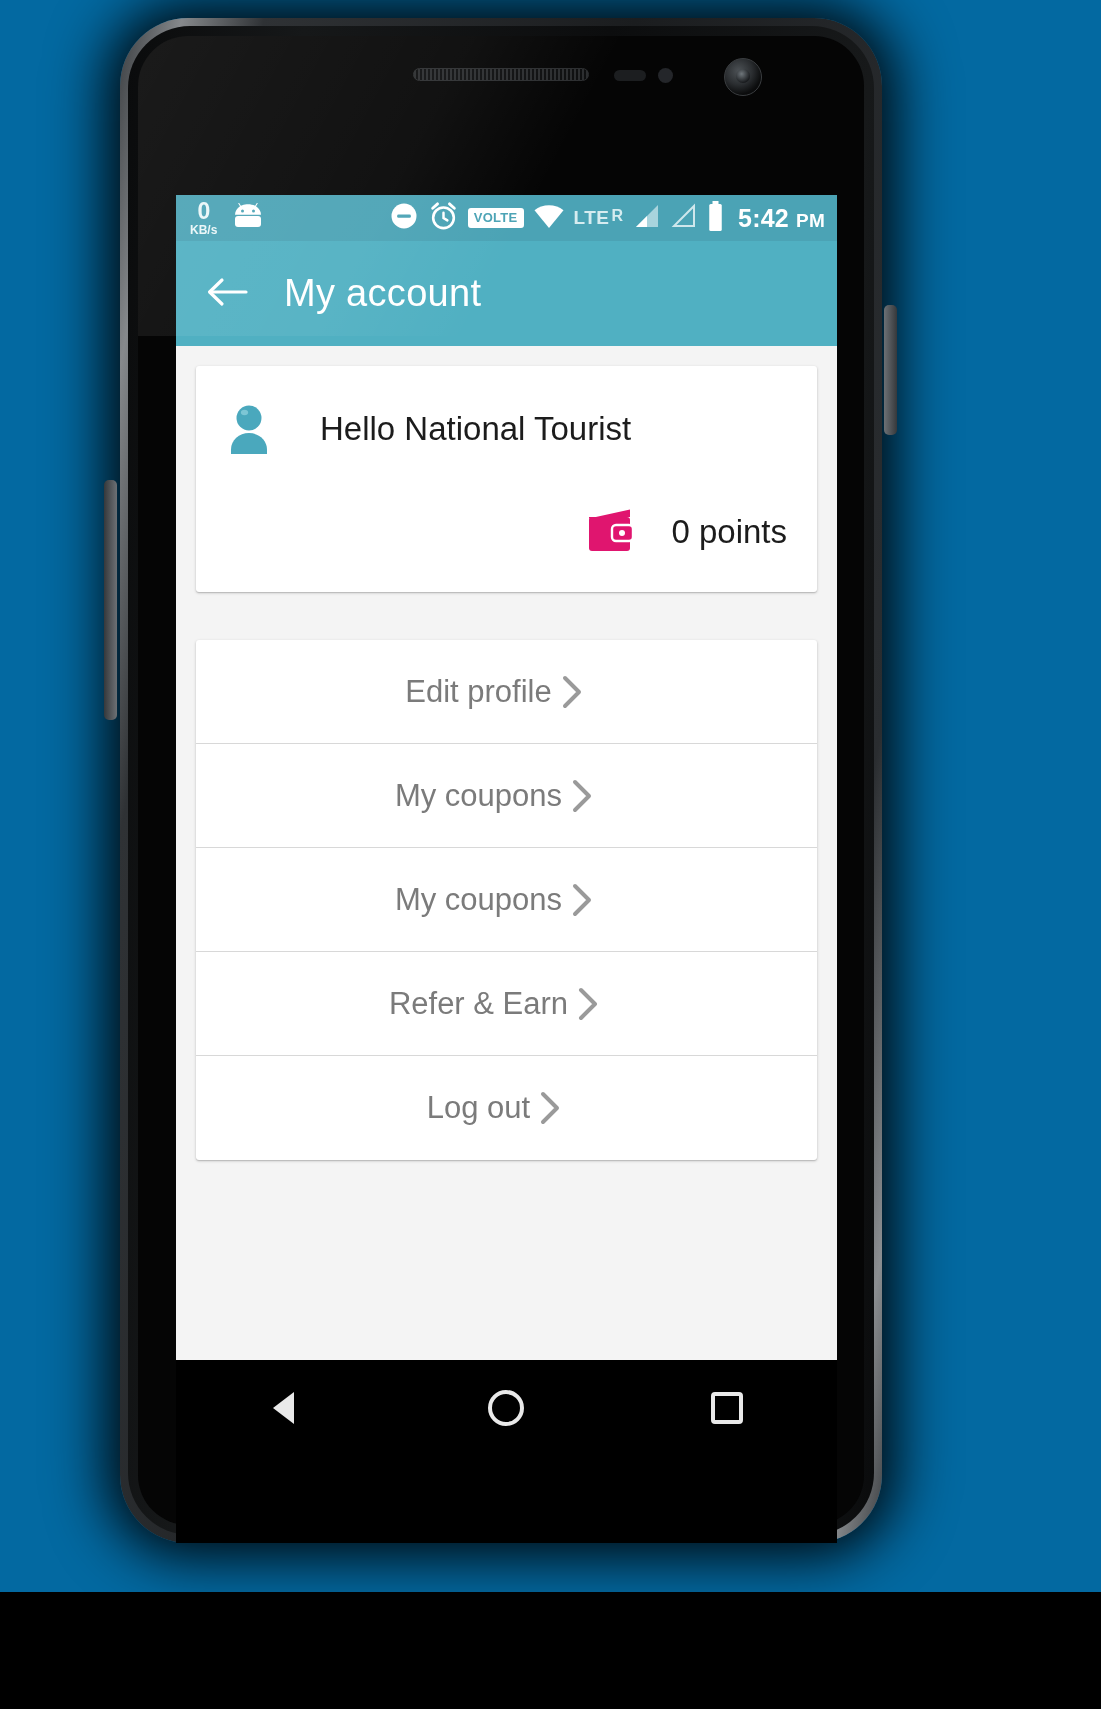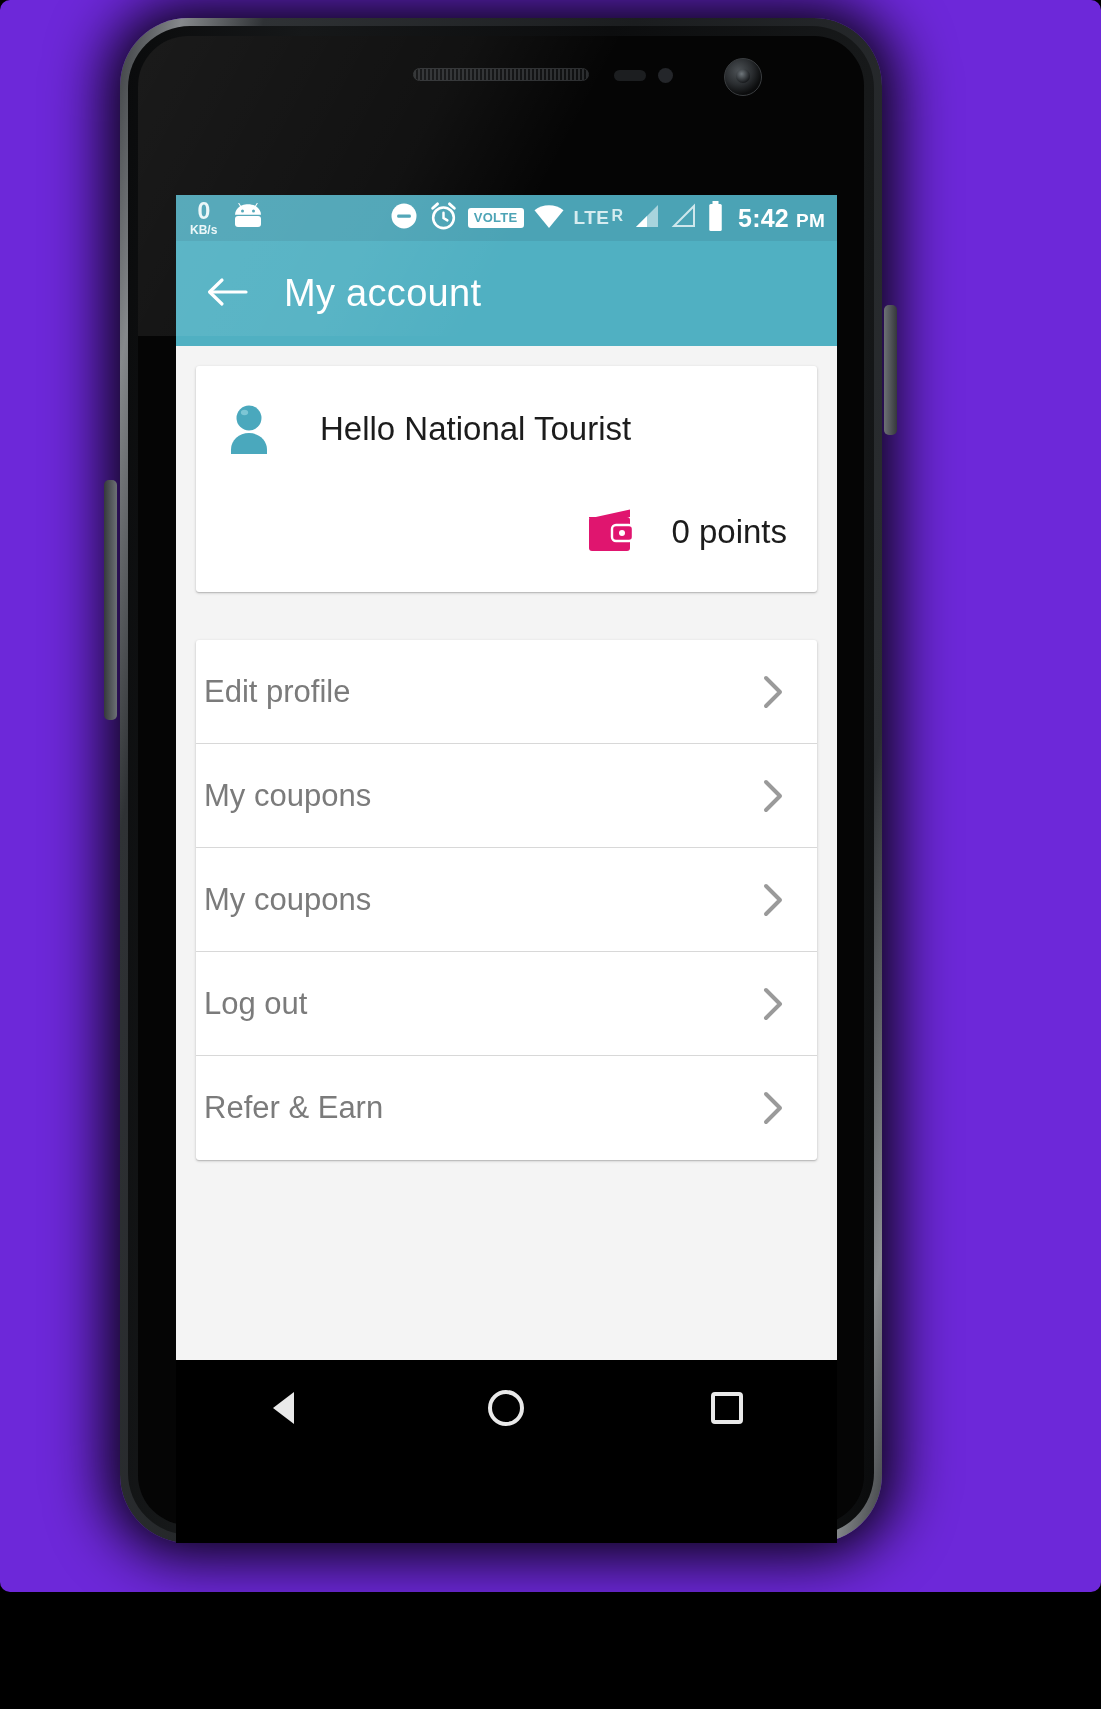--- a/index.html
+++ b/index.html
@@ -1,19 +1,19 @@
 <!DOCTYPE html>
 <html><head>
 <meta charset="utf-8">
 <style>
   * { margin:0; padding:0; box-sizing:border-box; }
   html,body{ width:1101px; height:1709px; background:#000; overflow:hidden;
     font-family:"Liberation Sans", sans-serif; }
 
-  .stage{ position:relative; width:1101px; height:1592px; background:#6d28d9;border-radius:10px; }
+  .stage{ position:relative; width:1101px; height:1592px; background:#0369a1; }
 
   
   .device-outer{
     position:absolute; left:120px; top:18px; width:762px; height:1525px;
     border-radius:68px;
     background:linear-gradient(100deg,#3a3d40 0%,#86898c 6%,#2f3235 14%,#1b1d1f 50%,#2a2d30 86%,#8b8e91 95%,#3c3f42 100%);
     box-shadow:0 0 58px 14px rgba(0,0,0,0.95);
   }
   .device-mid{
     position:absolute; left:8px; top:8px; right:8px; bottom:8px;
@@ -105,21 +105,21 @@
   .profile-card{ padding:38px 0 34px 0; }
   .prow{ display:flex; align-items:center; padding:0 30px; }
   .prow + .prow{ margin-top:52px;justify-content:flex-end; }
   .prow .pl-icon{ width:66px; display:flex; justify-content:flex-start; }
   .prow .ptext{ font-size:33px; color:#1c1c1c; font-weight:400; }
   .hello-text{ margin-left:28px; }
   .points-text{ margin-left:20px; }
 
   .menu-card{ margin-top:48px; padding:0; overflow:hidden; }
   .mrow{
-    height:104px; display:flex; align-items:center; justify-content:space-between;
+    height:104px; display:flex; align-items:center; justify-content:center;
     padding:0 24px 0 8px; border-bottom:1px solid #d8d8d8; cursor:pointer;
   }
   .mrow:last-child{ border-bottom:none; }
   .mrow .mlabel{ font-size:31px; color:#7b7b7b; font-weight:400; }
   .chev{ display:flex; align-items:center; justify-content:center; width:40px; height:40px; }
 
   
   .navbar{
     position:absolute; left:176px; top:1360px; width:661px; height:100px;
     background:#000; display:flex; align-items:center; justify-content:space-around;
@@ -280,30 +280,30 @@
         <div class="mrow">
           <span class="mlabel">My coupons</span>
           <span class="chev">
             <svg width="26" height="34" viewBox="0 0 26 34">
               <path d="M6 3 20 17 6 31" stroke="#9a9a9a" stroke-width="4" fill="none" stroke-linecap="round" stroke-linejoin="round"></path>
             </svg>
           </span>
         </div>
 
         <div class="mrow">
+          <span class="mlabel">Refer &amp; Earn</span>
+          <span class="chev">
+            <svg width="26" height="34" viewBox="0 0 26 34">
+              <path d="M6 3 20 17 6 31" stroke="#9a9a9a" stroke-width="4" fill="none" stroke-linecap="round" stroke-linejoin="round"></path>
+            </svg>
+          </span>
+        </div>
+
+        <div class="mrow">
           <span class="mlabel">Log out</span>
-          <span class="chev">
-            <svg width="26" height="34" viewBox="0 0 26 34">
-              <path d="M6 3 20 17 6 31" stroke="#9a9a9a" stroke-width="4" fill="none" stroke-linecap="round" stroke-linejoin="round"></path>
-            </svg>
-          </span>
-        </div>
-
-        <div class="mrow">
-          <span class="mlabel">Refer &amp; Earn</span>
           <span class="chev">
             <svg width="26" height="34" viewBox="0 0 26 34">
               <path d="M6 3 20 17 6 31" stroke="#9a9a9a" stroke-width="4" fill="none" stroke-linecap="round" stroke-linejoin="round"></path>
             </svg>
           </span>
         </div>
 
       </div>
     </div>
   </div>

